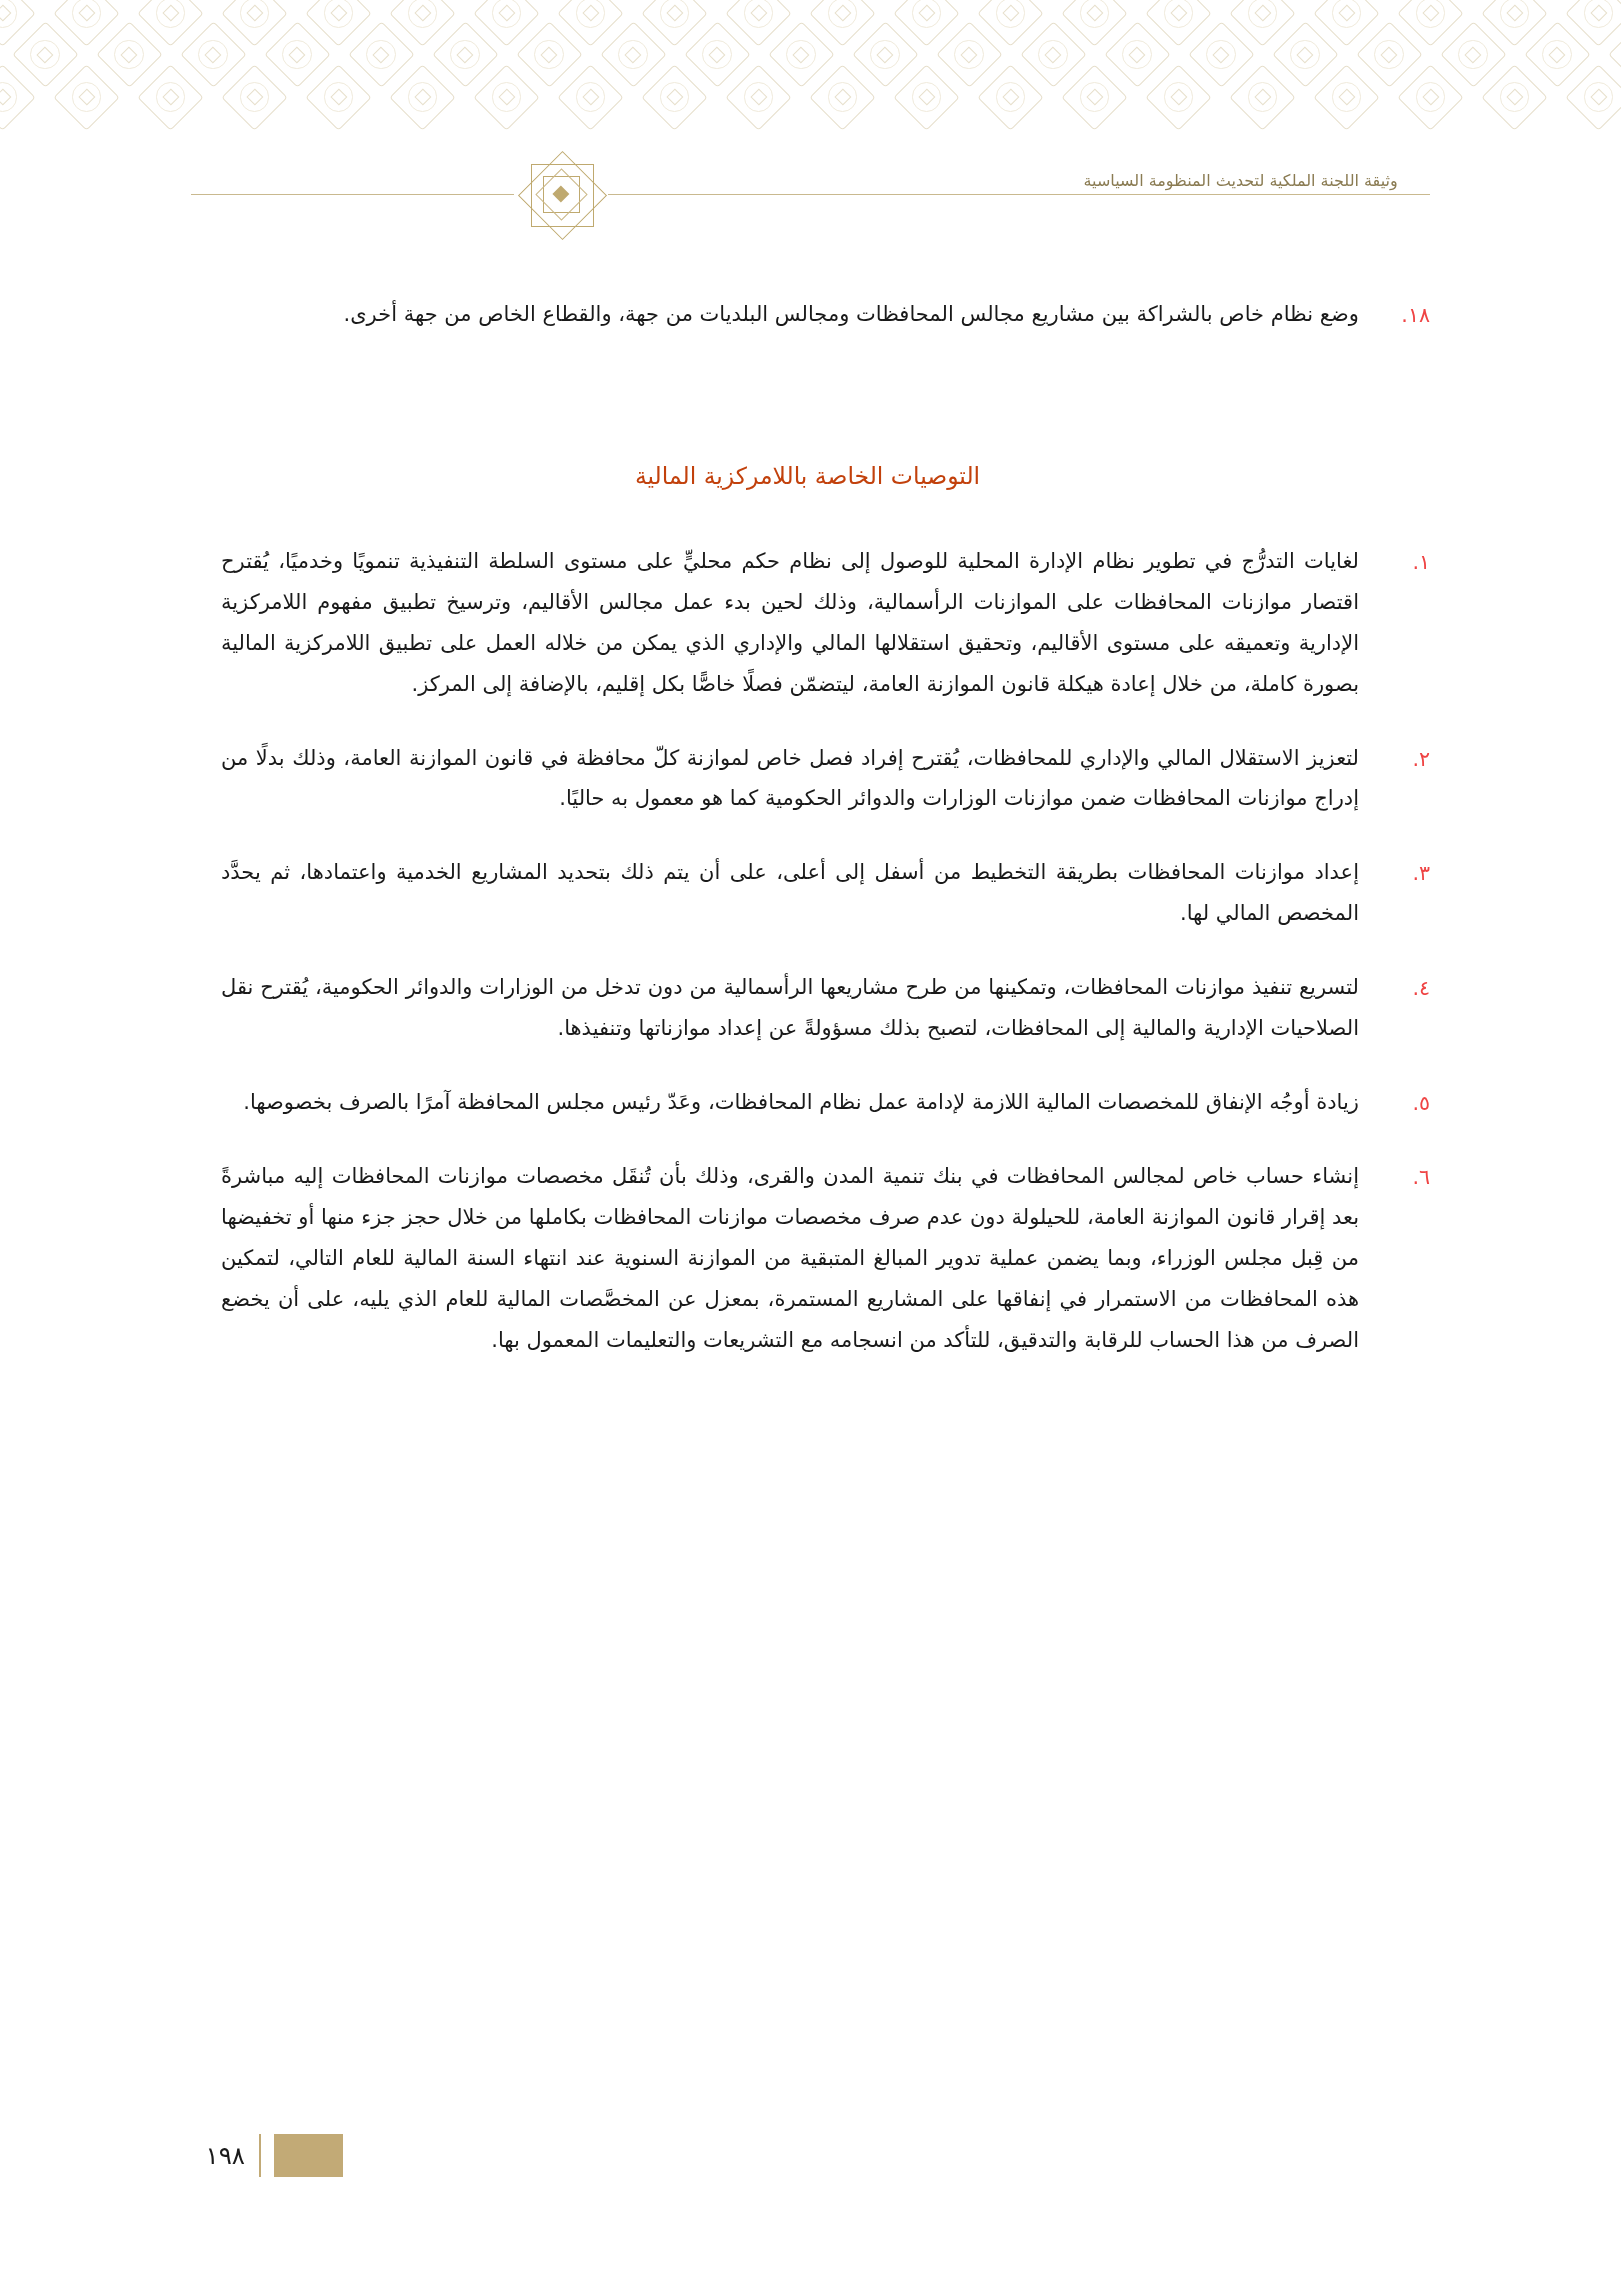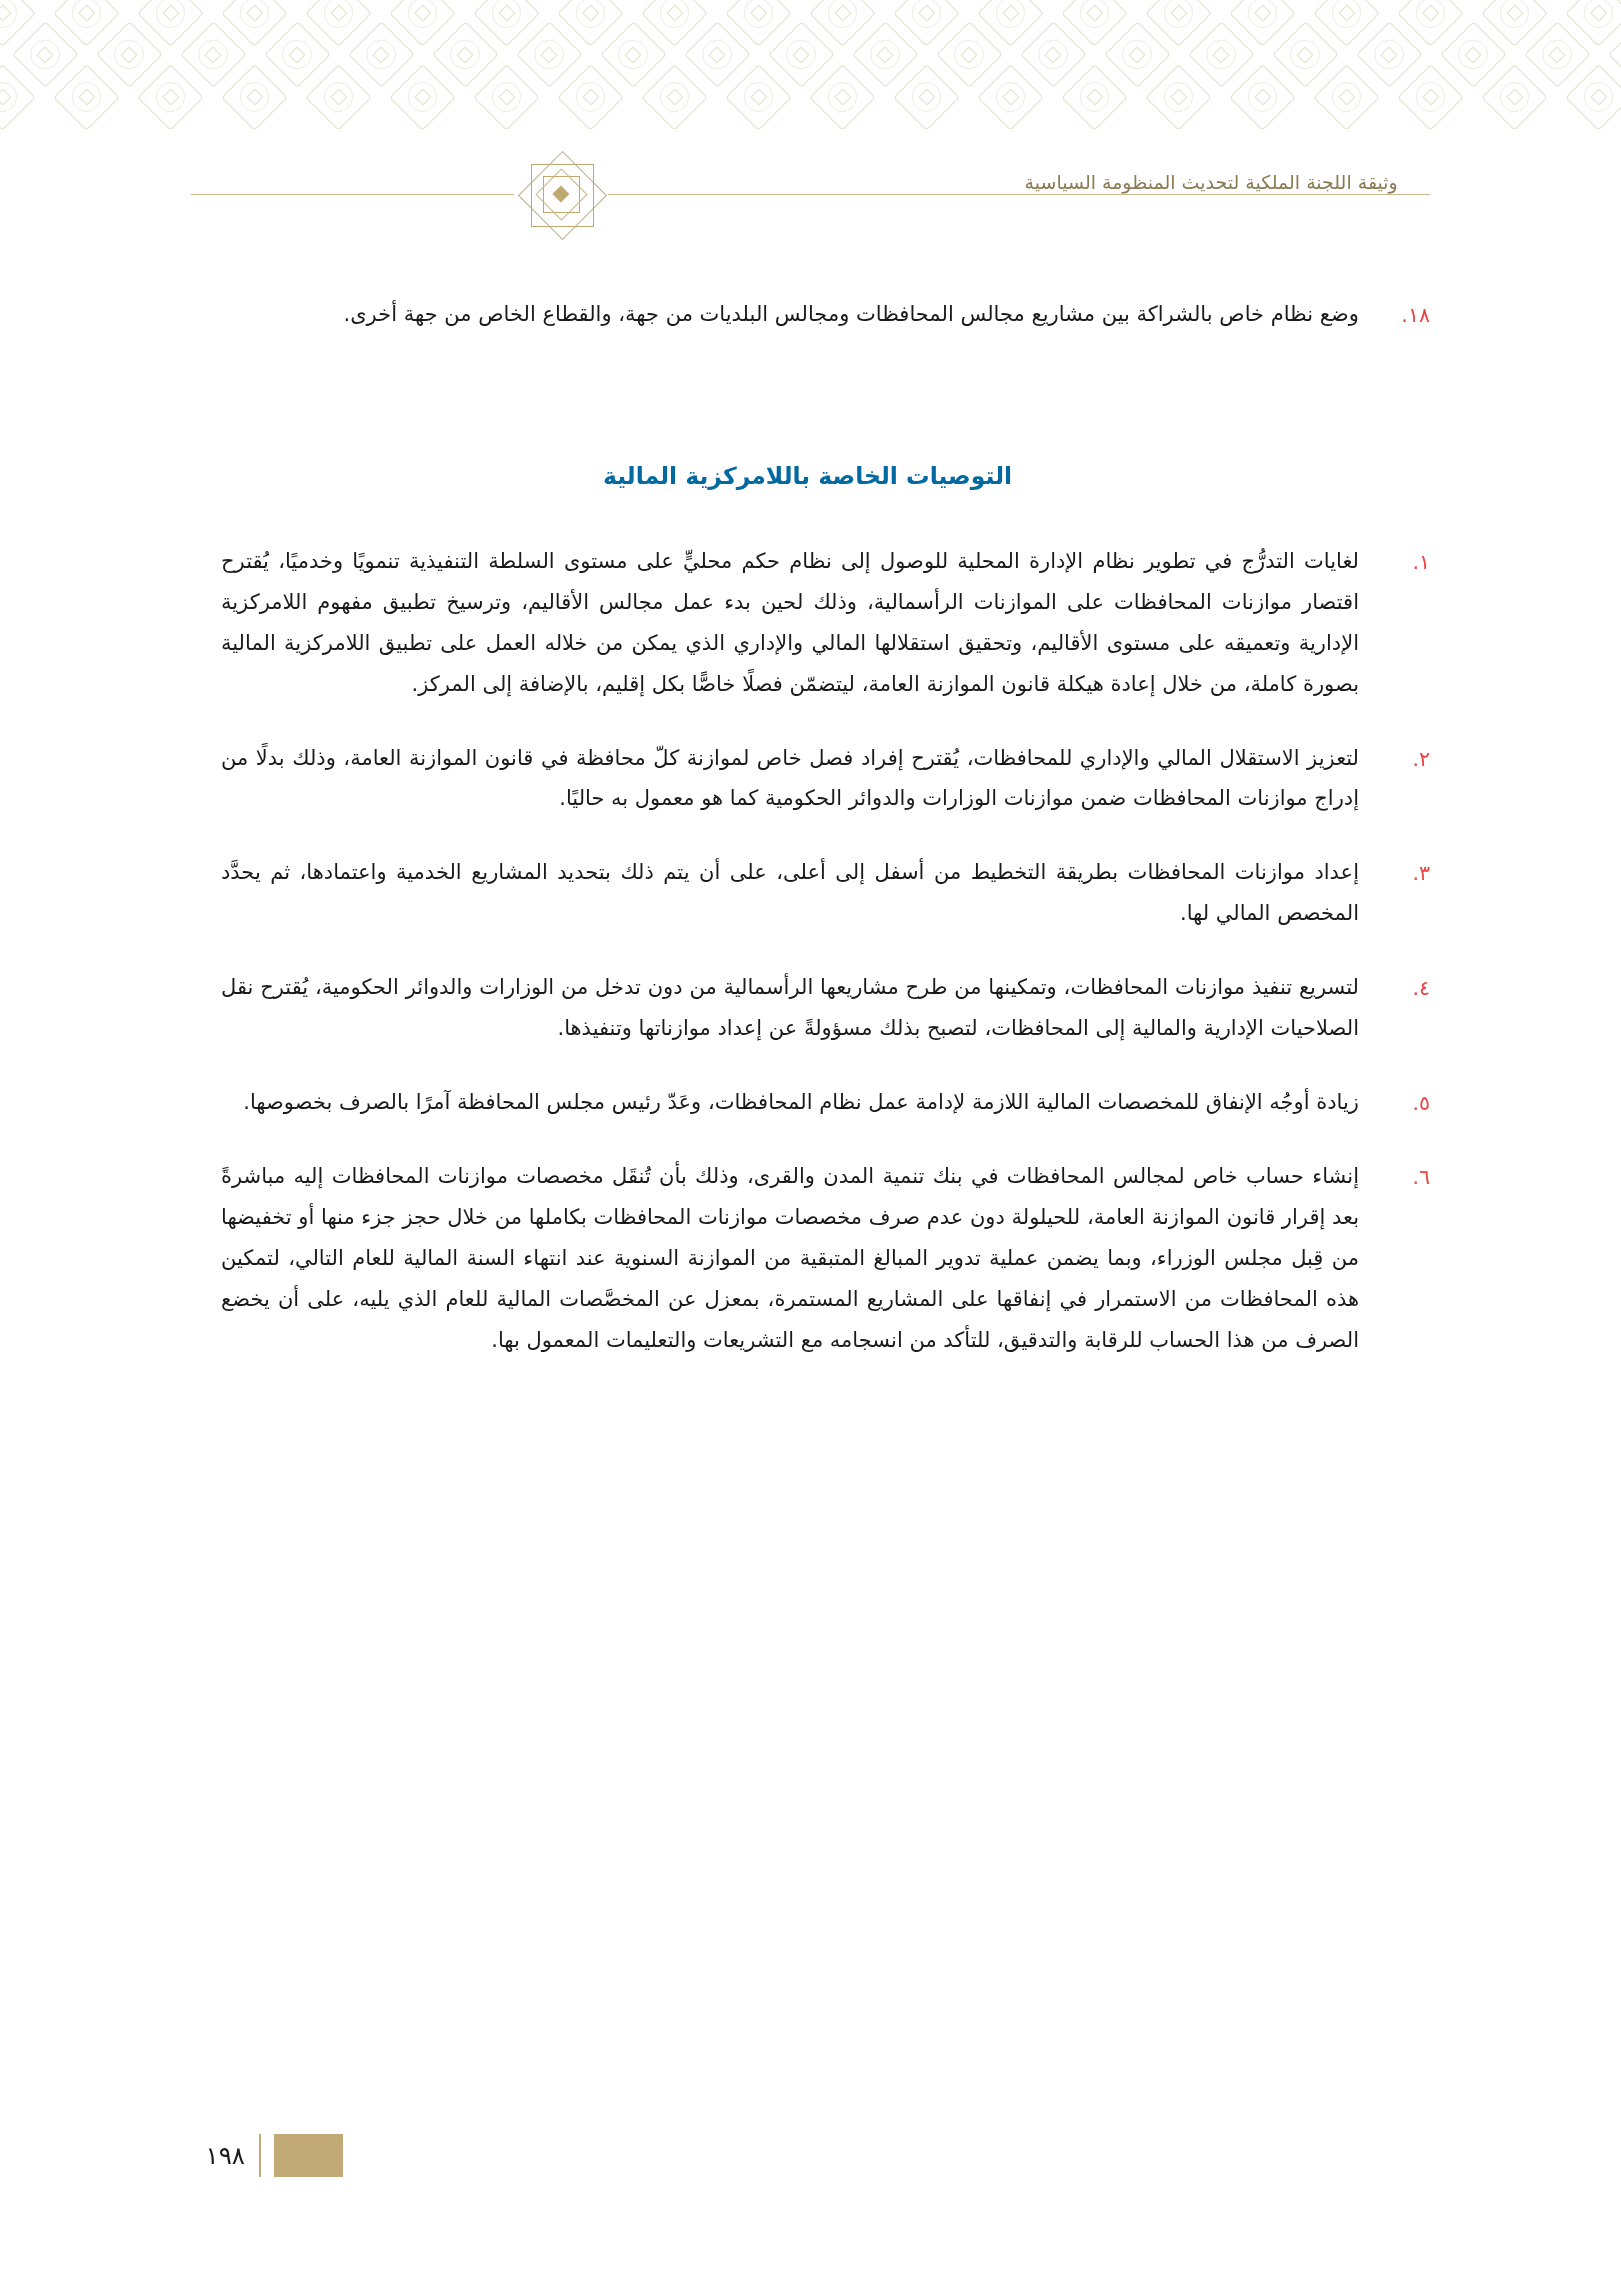--- a/index.html
+++ b/index.html
@@ -84,21 +84,21 @@
     left: 0;
     height: 1px;
     background: #c9b98f;
   }
   .header-title {
     position: absolute;
     top: 15.7px;
     right: 14.7px;
     background: #ffffff;
     padding: 0 17.6px 0 9.8px;
-    font-size: 19px;
+    font-size: 16px;
     color: #8a7b52;
     letter-spacing: 0;
     white-space: nowrap;
     line-height: 1;
   }
   .header-medallion {
     position: absolute;
     top: -9.8px;
     left: 323px;
     width: 94px;
@@ -124,23 +124,23 @@
 
   
   .content {
     position: absolute;
     top: 294px;
     right: 191px;
     width: 1245px;
   }
 
   .section-heading {
-    color: #0369a1;
+    color: #c2410c;
     font-size: 23.5px;
-    font-weight: bold;
+    font-weight: normal;
     text-align: center;
     margin: 0 0 45px 0;
     line-height: 1.6;
   }
 
   .item {
     display: flex;
     flex-direction: row;
     margin-bottom: 33px;
   }

